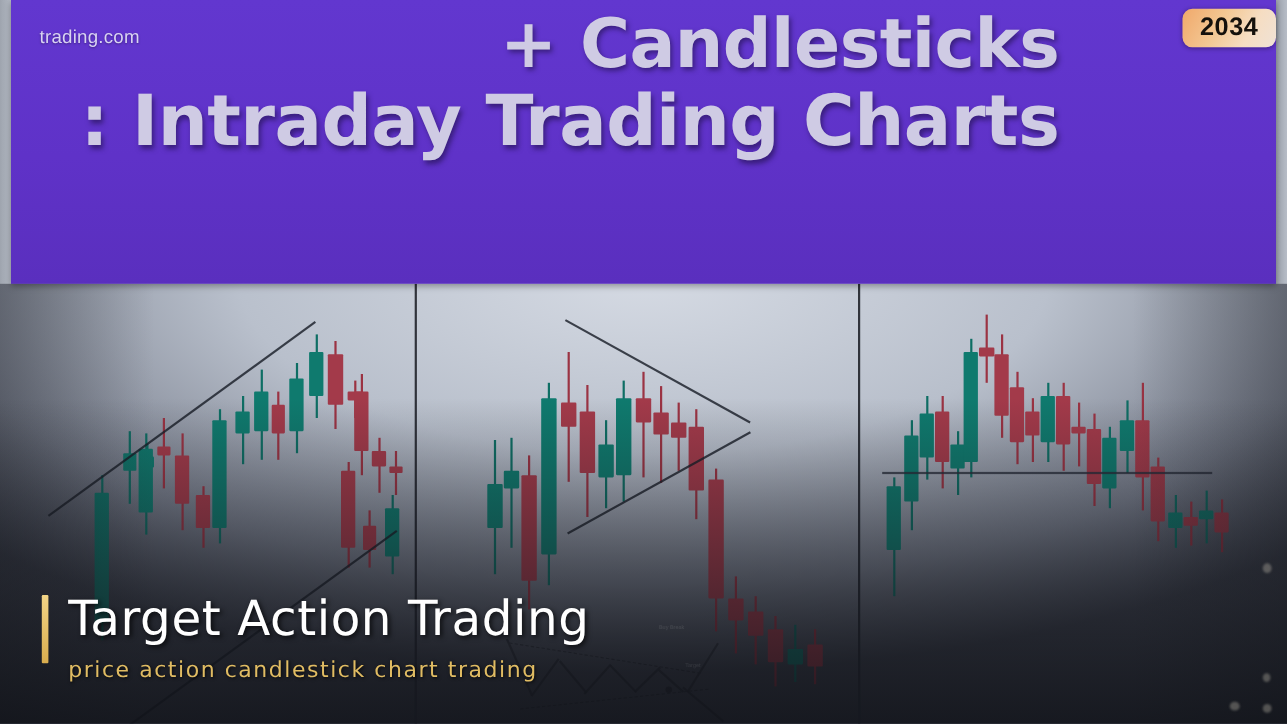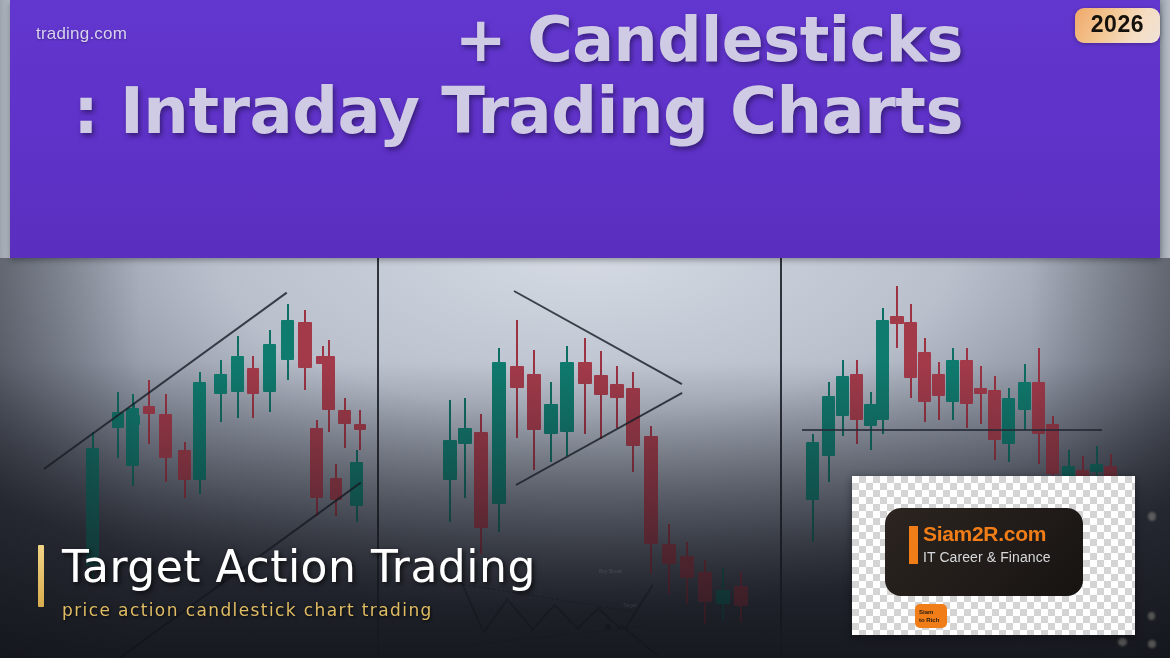--- a/index.html
+++ b/index.html
@@ -81,21 +81,21 @@
   
   .caption { position:absolute; left:38px; bottom:38px; }
   .accent-bar { position:absolute; left:0; top:4px; width:6px; height:62px;
       background:linear-gradient(180deg,#f2d486,#d9ad4e); border-radius:1px; }
   .caption-title {
     margin-left:24px; font-size:44px; color:#ffffff; font-weight:normal;
     letter-spacing:.5px; text-shadow:2px 2px 5px rgba(0,0,0,0.75);
     font-family:"DejaVu Sans", sans-serif;
   }
   .caption-sub {
-    margin-left:24px; margin-top:8px; font-size:17px; color:#e0bc63;
+    margin-left:24px; margin-top:8px; font-size:20px; color:#e0bc63;
     letter-spacing:1.4px; text-shadow:1px 1px 3px rgba(0,0,0,0.8);
     font-family:"DejaVu Sans", sans-serif;
   }
 
   
   .logo-card {
     position:absolute; left:852px; top:476px; width:283px; height:159px;
     background-color:#ffffff;
     background-image:
       linear-gradient(45deg,#d4d4d4 25%,transparent 25%,transparent 75%,#d4d4d4 75%),
@@ -417,33 +417,22 @@
 
   <div class="edge-strip edge-left"></div>
   <div class="edge-strip edge-right"></div>
   <div class="banner">
     <div class="banner-title">
       <span class="l1">+ Candlesticks</span>
       <span class="l2">: Intraday Trading Charts</span>
     </div>
     <div class="watermark">trading.com</div>
   </div>
-  <div class="year-badge">2026</div>
+  <div class="year-badge">2034</div>
 
   <div class="caption">
     <div class="accent-bar"></div>
     <div class="caption-title">Target Action Trading</div>
     <div class="caption-sub">price action candlestick chart trading</div>
   </div>
 
-  <div class="logo-card">
-    <div class="logo-inner">
-      <div class="logo-orange-bar"></div>
-      <div class="logo-name">Siam2R.com</div>
-      <div class="logo-tag">IT Career &amp; Finance</div>
-      <div class="logo-chip">
-        <span>Siam</span><br>
-        <span>to Rich</span>
-      </div>
-    </div>
-  </div>
 
 </div>
 
 </body></html>

